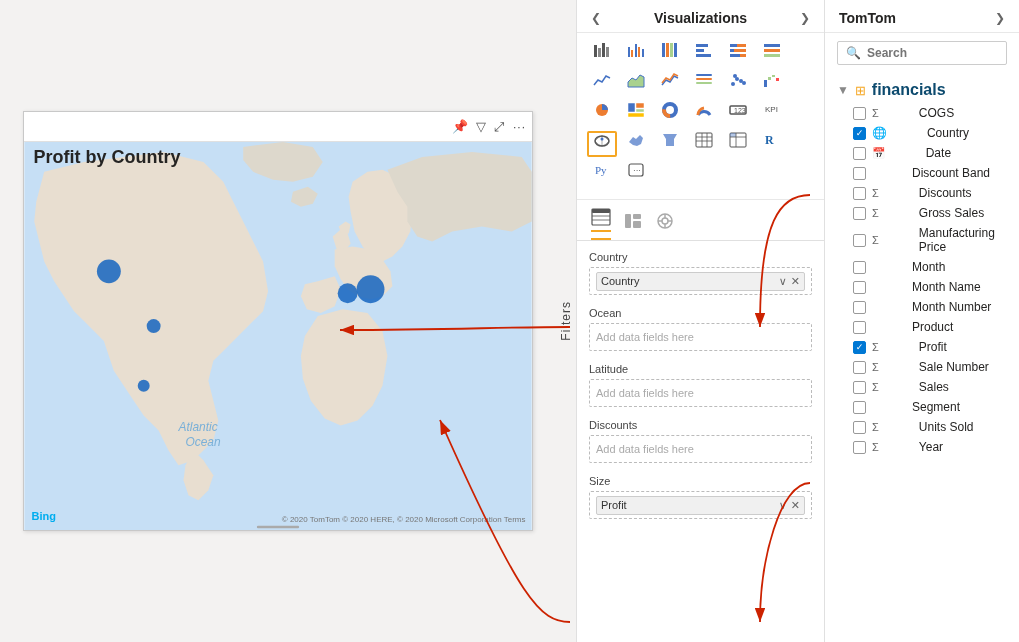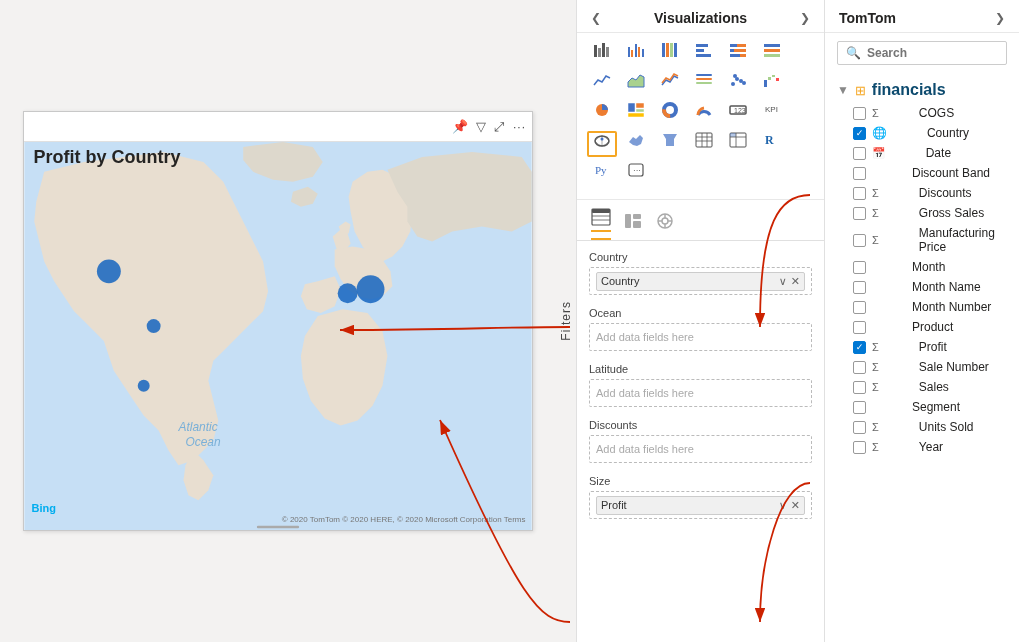--- a/index.html
+++ b/index.html
@@ -73,21 +73,21 @@
 
     
     .map-svg {
       width: 100%;
       height: 100%;
     }
 
     
     .bing-logo {
       position: absolute;
-      bottom: 16px;
+      bottom: 8px;
       left: 8px;
       font-size: 11px;
       font-weight: bold;
       color: #00adef;
       z-index: 10;
     }
 
     .map-copyright {
       position: absolute;
       bottom: 6px;

